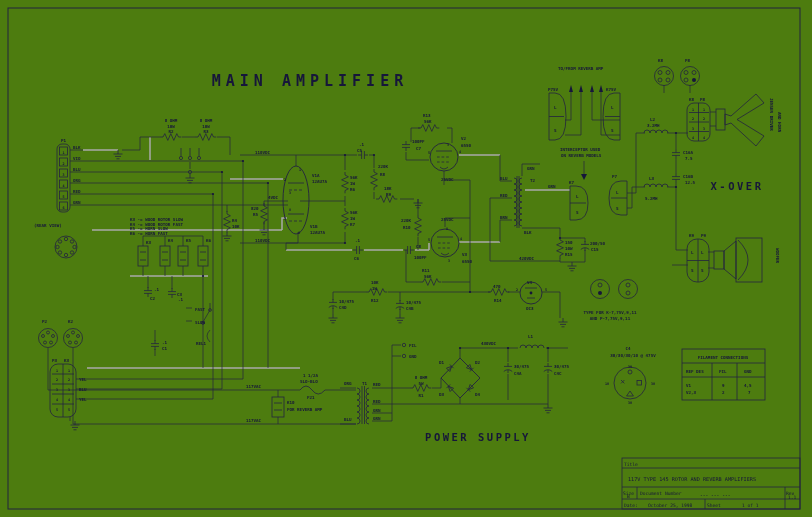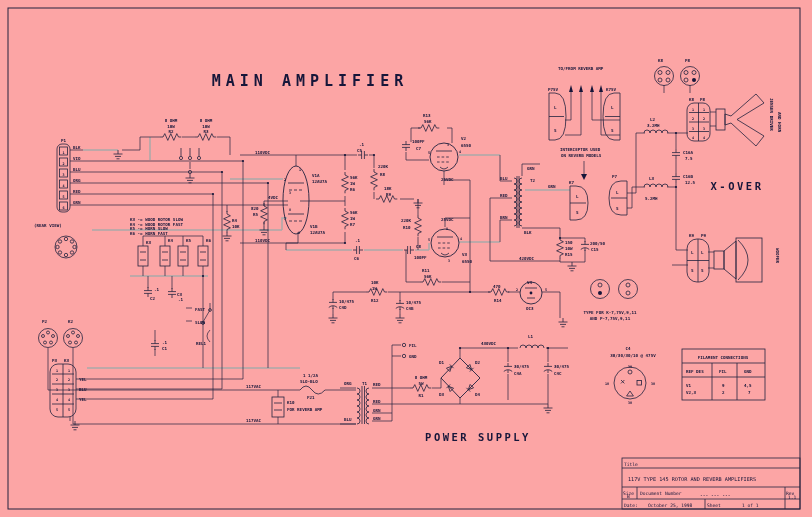--- a/index.html
+++ b/index.html
@@ -1,16 +1,16 @@
 <!DOCTYPE html>
 <html><head>
 <meta charset="utf-8">
 <style>
   html,body{margin:0;padding:0;background:#e8e8e8;}
-  #page{width:812px;height:517px;background:#fca5a5;position:relative;margin:0 auto;overflow:hidden;}
+  #page{width:812px;height:517px;background:#4d7c0f;position:relative;margin:0 auto;overflow:hidden;}
   svg{position:absolute;left:0;top:0;}
   text{font-family:"DejaVu Sans Mono","Liberation Mono",monospace;fill:#16163a;}
   .big{font-size:15px;font-weight:700;letter-spacing:5px;}
   .med{font-size:10.5px;font-weight:700;letter-spacing:2.5px;}
   .lb2{font-size:4.2px;font-weight:700;}
   .pin{font-size:3.4px;font-weight:700;}
   .tb{font-size:4.6px;}
   .tt{font-size:5.2px;}
   .w{stroke:#23233f;stroke-width:0.7;fill:none;}
   .w2{stroke:#23233f;stroke-width:0.9;fill:none;}

